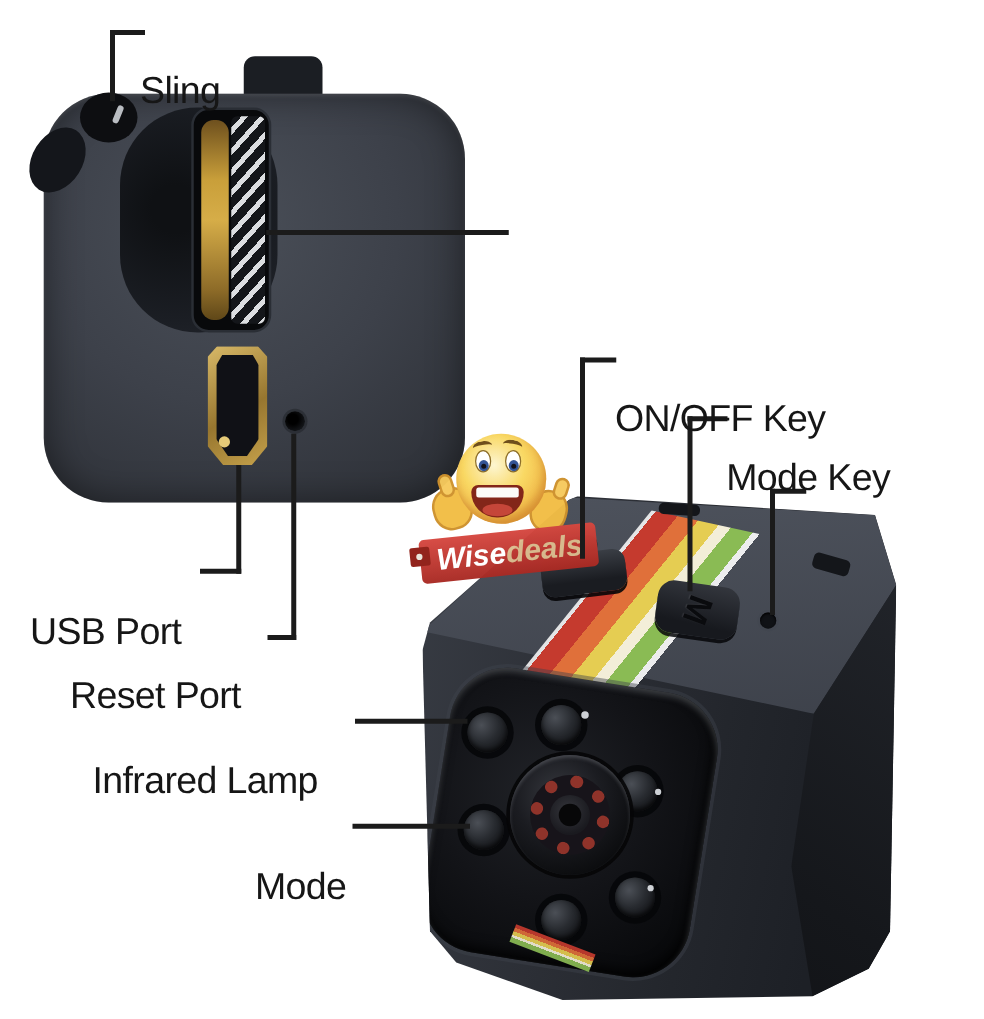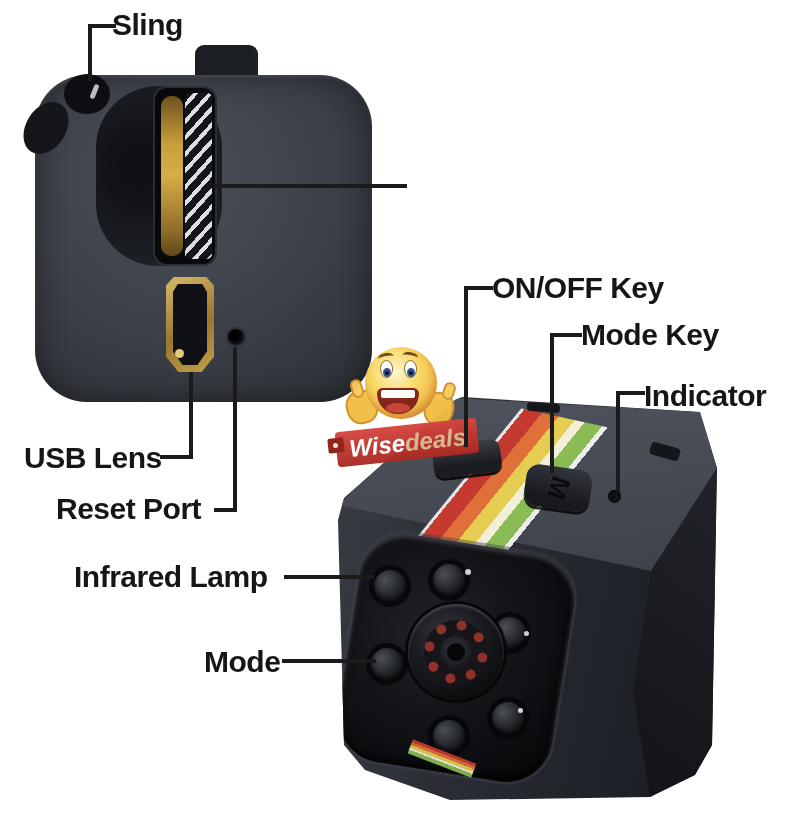--- a/index.html
+++ b/index.html
@@ -1,22 +1,22 @@
 <!DOCTYPE html>
 <html><head>
 <meta charset="utf-8">
 <style>
   html,body{margin:0;padding:0;background:#fff;}
   #canvas{position:relative;width:787px;height:815px;background:#ffffff;overflow:hidden;
           font-family:"Liberation Sans","DejaVu Sans",sans-serif;}
   #canvas *{position:absolute;box-sizing:border-box;}
 
   
-  .callout-label{font-weight:bold;font-size:30px;color:#161616;white-space:nowrap;
-                 letter-spacing:-0.5px;line-height:34px;z-index:40;}
+  .callout-label{font-weight:normal;font-size:30px;color:#161616;white-space:nowrap;
+                 letter-spacing:-0.5px;line-height:34px;z-index:40;margin-top:48px;}
   .lline{background:#1b1b1b;z-index:38;}
   #lbl-sling{left:112px;top:8px;}
   #lbl-tf{left:407px;top:168px;}
   #lbl-onoff{left:492px;top:271px;}
   #lbl-mode{left:581px;top:318px;}
   #lbl-indicator{left:644px;top:379px;}
   #lbl-usb{left:24px;top:441px;}
   #lbl-reset{left:56px;top:492px;}
   #lbl-ir{left:74px;top:560px;}
   #lbl-lens{left:204px;top:645px;}
@@ -243,19 +243,18 @@
   <div id="ln-usb-v" class="lline"></div>
   <div id="ln-usb-h" class="lline"></div>
   <div id="ln-reset-v" class="lline"></div>
   <div id="ln-reset-h" class="lline"></div>
   <div id="ln-ir" class="lline"></div>
   <div id="ln-lens" class="lline"></div>
 
   <div id="lbl-sling" class="callout-label">Sling</div>
   <div id="lbl-onoff" class="callout-label">ON/OFF Key</div>
   <div id="lbl-mode" class="callout-label">Mode Key</div>
-  <div id="lbl-indicator" class="callout-label">Indicator</div>
-  <div id="lbl-usb" class="callout-label">USB Lens</div>
+  <div id="lbl-usb" class="callout-label">USB Port</div>
   <div id="lbl-reset" class="callout-label">Reset Port</div>
   <div id="lbl-ir" class="callout-label">Infrared Lamp</div>
   <div id="lbl-lens" class="callout-label">Mode</div>
 
 </div>
 
 </body></html>

